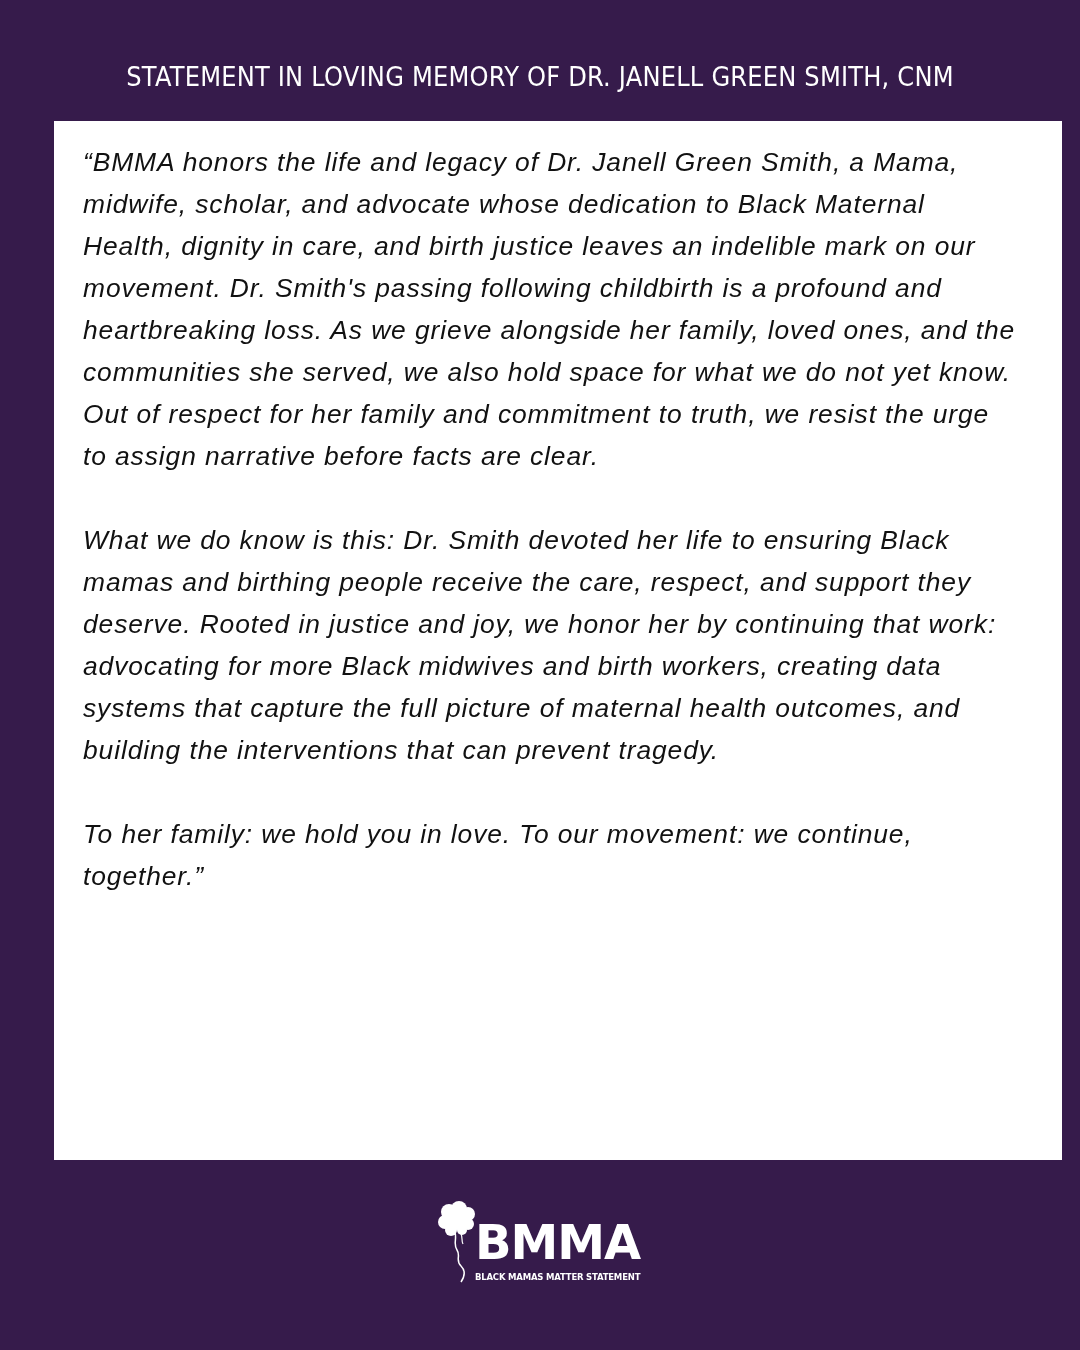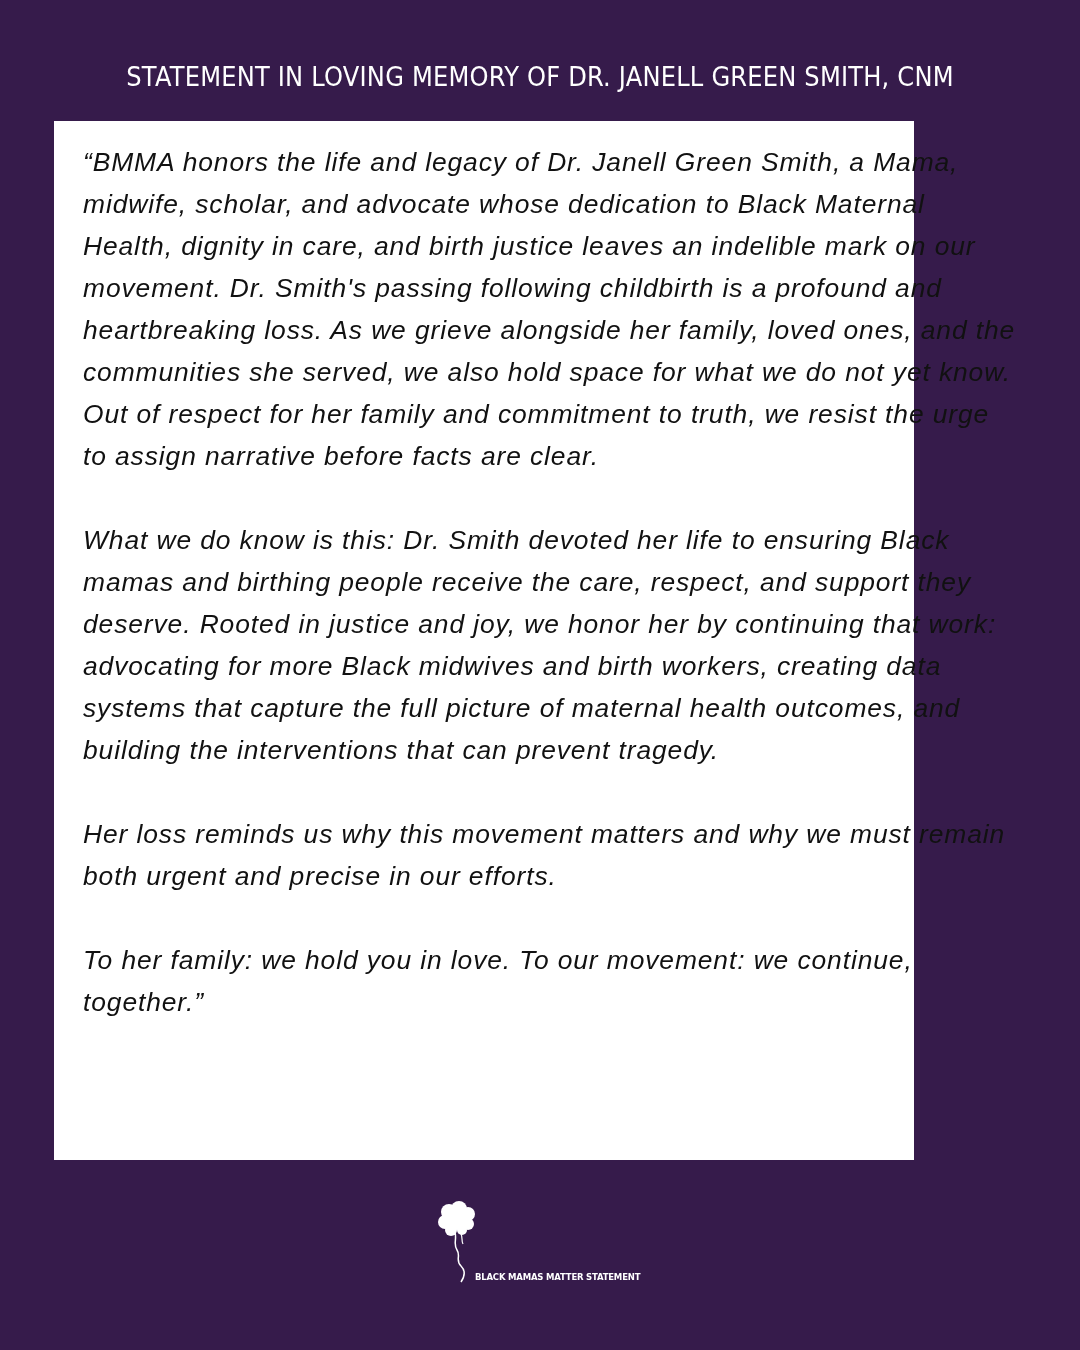--- a/index.html
+++ b/index.html
@@ -12,21 +12,21 @@
   }
   .title {
     position: absolute; left: 0; top: 62px; width: 1080px;
     text-align: center; color: #ffffff;
     font-family: "DejaVu Sans", sans-serif;
     font-size: 26px; letter-spacing: 0.2px;
     transform: scaleX(0.93);
   }
   .card {
     position: absolute; left: 54px; top: 121px;
-    width: 860px; height: 1039px;
+    width: 1008px; height: 1039px;
     background: #ffffff;
   }
   .body {
     position: absolute; left: 29px; top: 20px; width: 935px;
     font-family: "Liberation Sans", sans-serif;
     font-style: italic; font-size: 26.4px;
     line-height: 42px; letter-spacing: 0.9px;
     color: #111111;
   }
   .body p { margin: 0 0 42px 0; }
@@ -56,34 +56,34 @@
 </style>
 </head>
 <body>
 
 <div class="title">STATEMENT IN LOVING MEMORY OF DR. JANELL GREEN SMITH, CNM</div>
 
 <div class="card">
   <div class="body">
     <p>“BMMA honors the life and legacy of Dr. Janell Green Smith, a Mama, midwife, scholar, and advocate whose dedication to Black Maternal Health, dignity in care, and birth justice leaves an indelible mark on our movement. Dr. Smith's passing following childbirth is a profound and heartbreaking loss. As we grieve alongside her family, loved ones, and the communities she served, we also hold space for what we do not yet know. Out of respect for her family and commitment to truth, we resist the urge to assign narrative before facts are clear.</p>
     <p>What we do know is this: Dr. Smith devoted her life to ensuring Black mamas and birthing people receive the care, respect, and support they deserve. Rooted in justice and joy, we honor her by continuing that work: advocating for more Black midwives and birth workers, creating data systems that capture the full picture of maternal health outcomes, and building the interventions that can prevent tragedy.</p>
-    <p>Her loss reminds us why this movement matters and why we must remain both urgent and precise in our efforts.</p>
     <p class="last">To her family: we hold you in love. To our movement: we continue, together.”</p>
   </div>
 </div>
 
 <div class="logo">
   <svg class="logo-tree" viewBox="0 0 50 85">
     <g fill="#ffffff">
       <circle cx="14" cy="12" r="8"></circle>
       <circle cx="24" cy="9" r="8"></circle>
       <circle cx="33" cy="14" r="7"></circle>
       <circle cx="10" cy="22" r="7"></circle>
       <circle cx="22" cy="21" r="9"></circle>
       <circle cx="33" cy="24" r="6"></circle>
       <circle cx="16" cy="30" r="6"></circle>
       <circle cx="27" cy="30" r="5"></circle>
     </g>
     <path d="M20 32 C 22 40, 18 44, 22 50 C 26 56, 20 60, 26 66 C 30 70, 30 76, 26 82" stroke="#ffffff" stroke-width="1.5" fill="none"></path>
     <path d="M26 34 C 28 38, 26 40, 28 44" stroke="#ffffff" stroke-width="1.2" fill="none"></path>
   </svg>
+  <div class="logo-text">BMMA</div>
   <div class="logo-sub">BLACK MAMAS MATTER STATEMENT</div>
 </div>
 
 </body></html>

